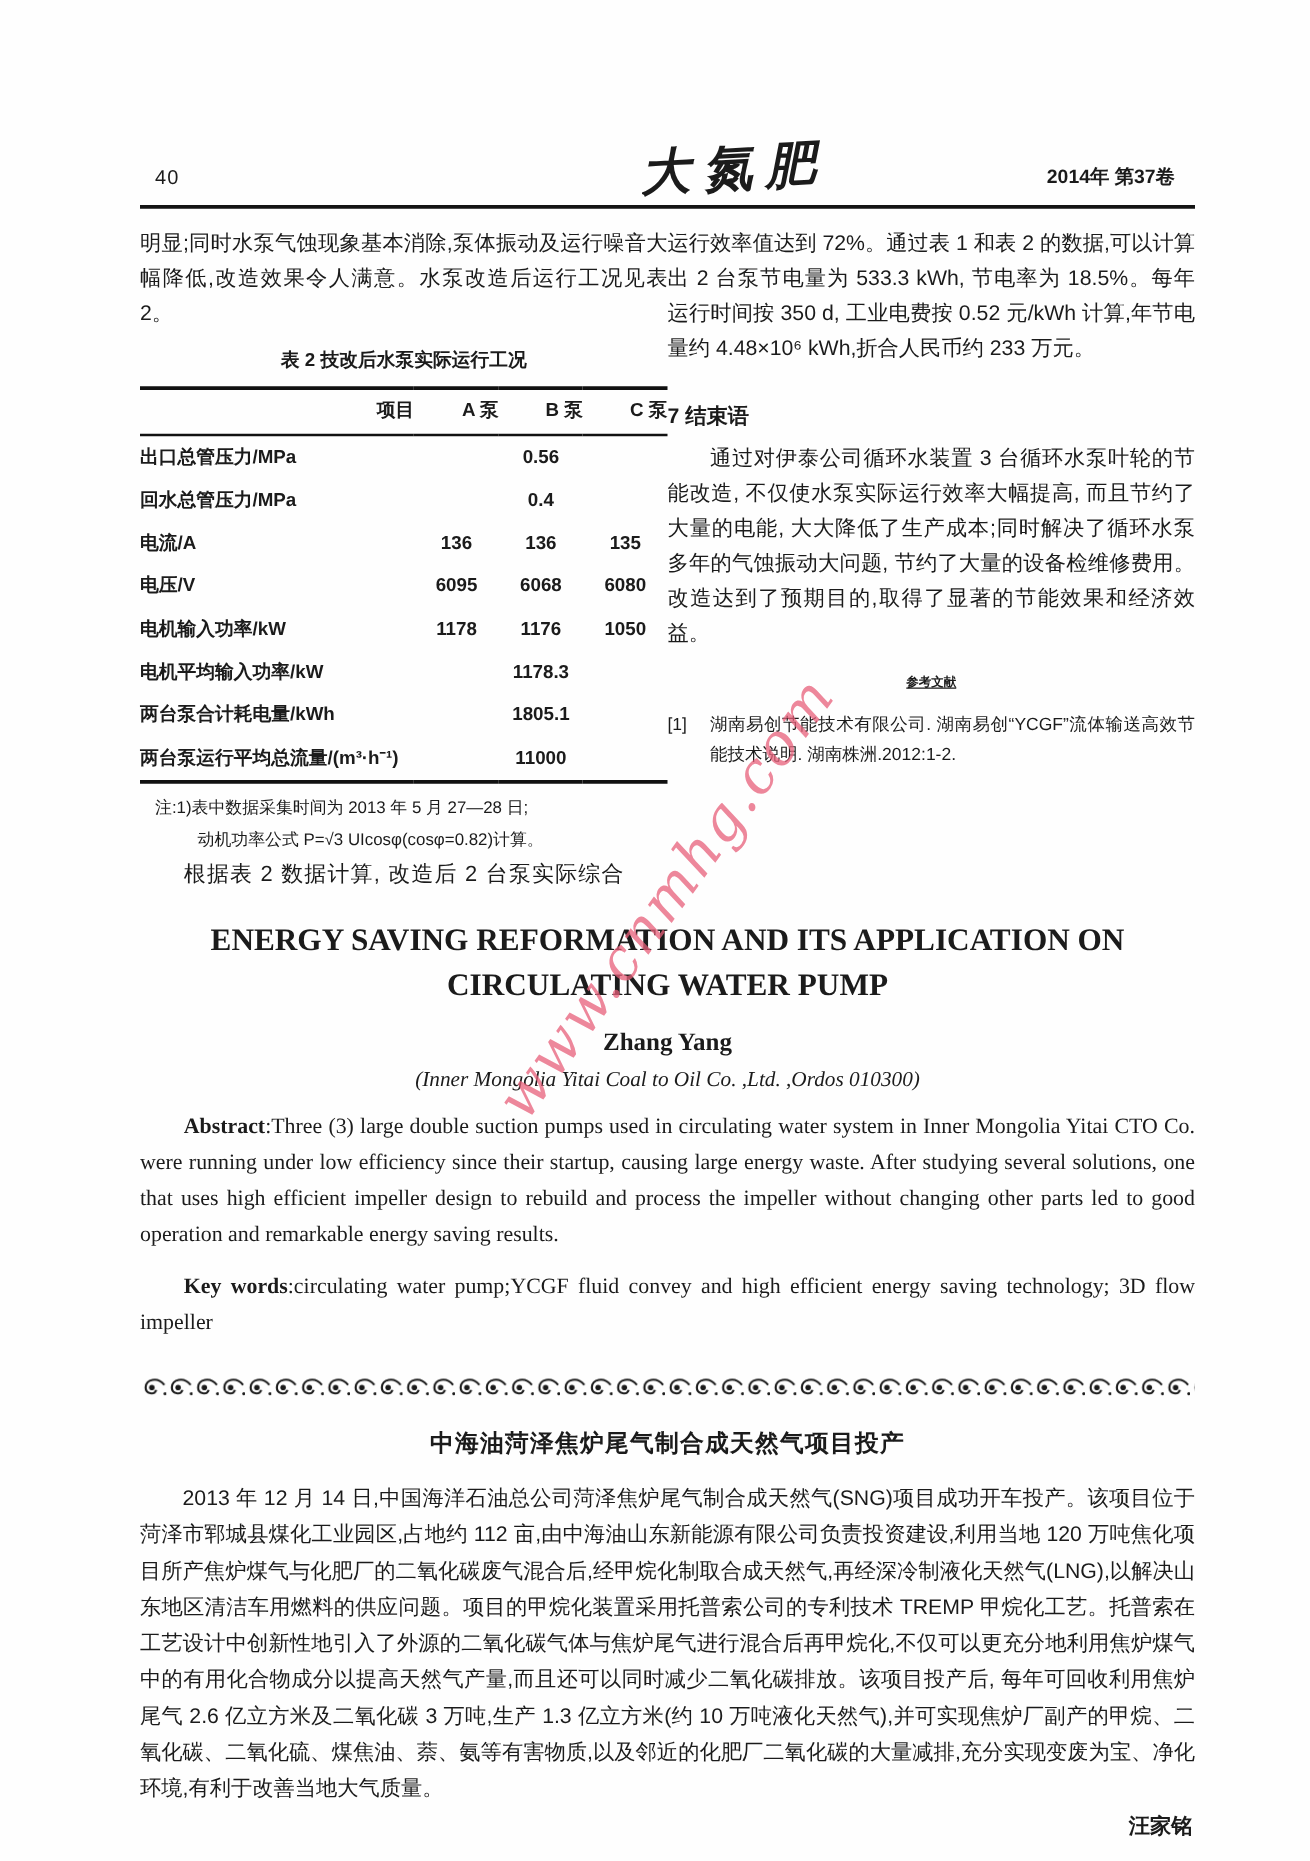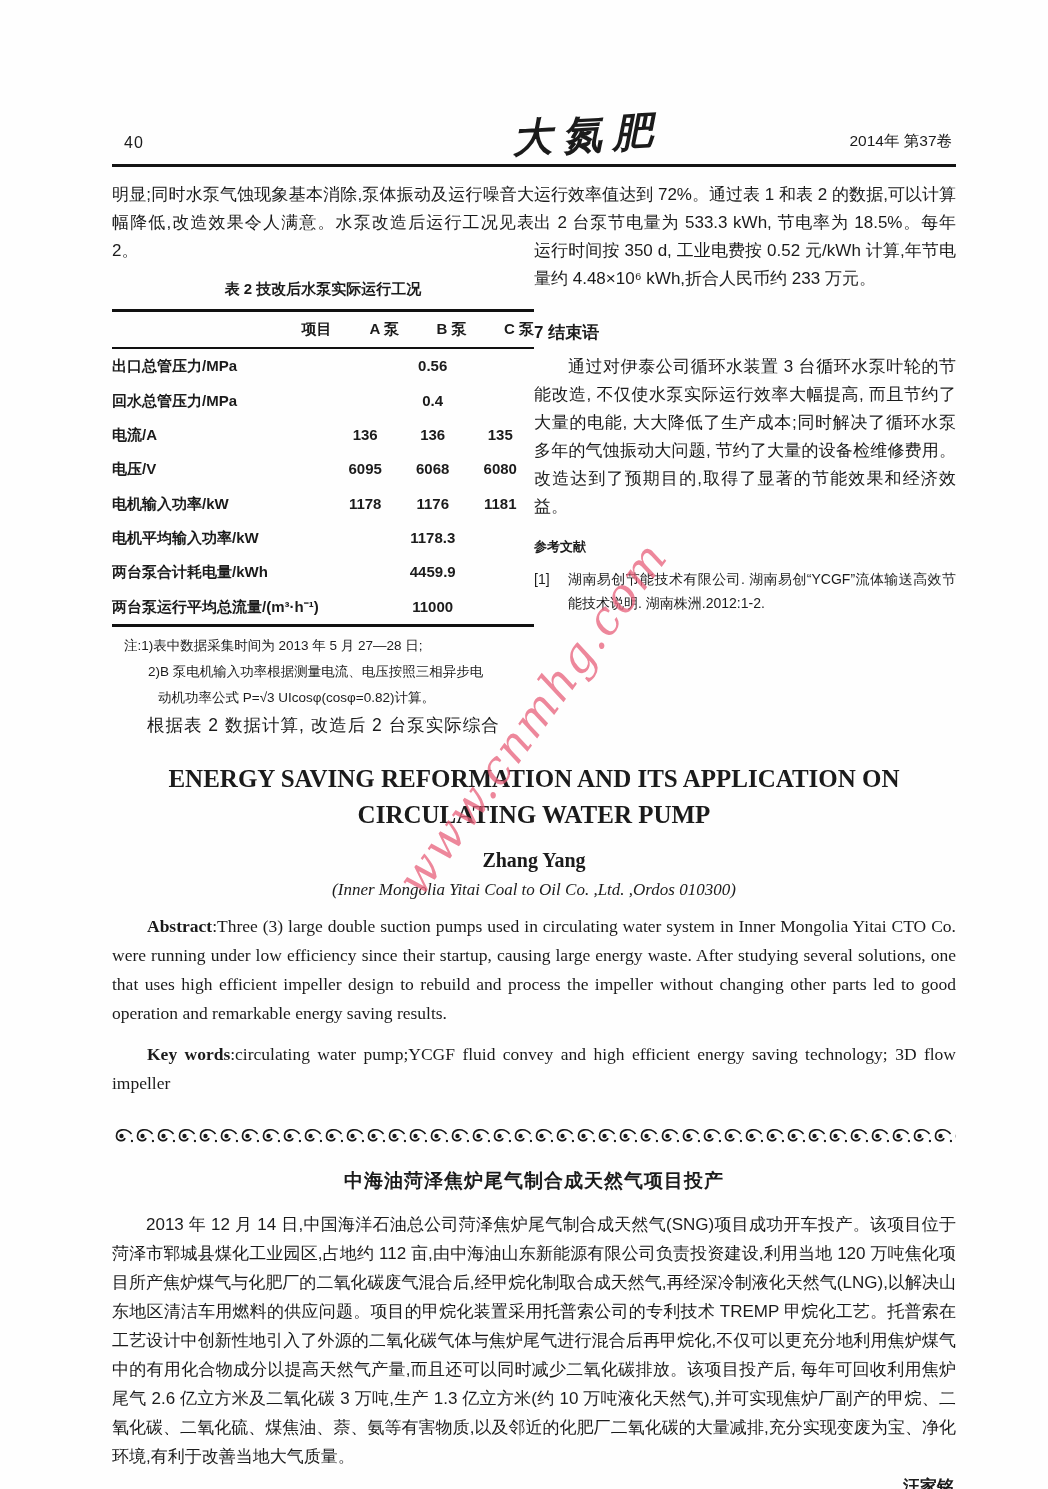--- a/index.html
+++ b/index.html
@@ -9,21 +9,21 @@
     box-sizing:border-box; padding:0 92px 0 112px;
   }
   
   .header { position:relative; height:164px; border-bottom:3px solid #141414; }
   .page-num { position:absolute; left:12px; bottom:12px; font-size:16px; letter-spacing:1px; }
   .journal-logo {
     position:absolute; left:355px; bottom:2px; width:240px; text-align:center;
     font-family:"DejaVu Serif", serif; font-style:italic; font-weight:bold;
     font-size:40px; letter-spacing:10px; transform:rotate(-3deg); white-space:nowrap;
   }
-  .issue-info { position:absolute; right:4px; bottom:12px; font-size:15.5px; }
+  .issue-info { position:absolute; right:16px; bottom:12px; font-size:15.5px;font-weight:bold; }
   
   .columns { display:flex; margin-top:14px; }
   .col { flex:1 1 0; min-width:0; }
   .cn { font-size:17px; line-height:28px; text-align:justify; }
   .cn p { margin:0; }
   .indent { text-indent:2em; }
   
   .tbl-title { text-align:center; font-size:15px; font-weight:bold; margin:10px 0 6px 0; }
   table.data { width:100%; border-collapse:collapse; border-top:3px solid #111; border-bottom:3px solid #111; }
   table.data th { font-size:15px; font-weight:bold; padding:3px 0 4px 0; border-bottom:2px solid #111;text-align:right; }
@@ -33,21 +33,21 @@
   td.val, th.pump { text-align:center; width:16%; }
   td.merged { text-align:center; }
   .notes { font-size:13.5px; line-height:26px; margin-top:6px; font-weight:500; }
   .notes div { white-space:nowrap; }
   .note-1 { padding-left:12px; }
   .note-2 { padding-left:36px; }
   .note-3 { padding-left:46px; }
   .after-table { margin-top:4px; font-size:17.5px; letter-spacing:1px; }
   
   .sec-heading { font-size:17px; font-weight:bold; margin:26px 0 6px 0; }
-  .ref-heading { font-size:13px; font-weight:bold; margin:12px 0 6px 0; }
+  .ref-heading { text-align:center; font-size:10px; font-weight:bold; margin:12px 0 6px 0;text-decoration:underline; }
   .ref-item { display:flex; font-size:14px; line-height:24px; font-weight:500; }
   .ref-index { flex:0 0 34px; }
   .ref-text { flex:1; text-align:justify; }
   
   .eng { margin-top:22px; font-family:"Liberation Serif","DejaVu Serif",serif; }
   .eng-title { text-align:center; font-size:25px; font-weight:bold; line-height:36px; margin:16px; }
   .eng-author { text-align:center; font-size:20px; font-weight:bold; margin:9px 0 0 0; }
   .eng-affil { text-align:center; font-size:17px; font-style:italic; margin:8px 0 0 0; }
   .eng-para { font-size:17.5px; line-height:29px; text-align:justify; margin:12px 0 0 0; }
   .eng-para b { font-weight:bold; }
@@ -109,40 +109,39 @@
         <tr>
           <td class="lbl">电压/V</td>
           <td class="val">6095</td>
           <td class="val">6068</td>
           <td class="val">6080</td>
         </tr>
         <tr>
           <td class="lbl">电机输入功率/kW</td>
           <td class="val">1178</td>
           <td class="val">1176</td>
-          <td class="val">1181</td>
+          <td class="val">1050</td>
         </tr>
         <tr>
           <td class="lbl">电机平均输入功率/kW</td>
           <td class="merged" colspan="3">1178.3</td>
         </tr>
         <tr>
           <td class="lbl">两台泵合计耗电量/kWh</td>
-          <td class="merged" colspan="3">4459.9</td>
+          <td class="merged" colspan="3">1805.1</td>
         </tr>
         <tr>
           <td class="lbl">两台泵运行平均总流量/(m³·h⁻¹)</td>
           <td class="merged" colspan="3">11000</td>
         </tr>
       </tbody>
         </table>
 
       <div class="notes">
         <div class="note-1">注:1)表中数据采集时间为 2013 年 5 月 27—28 日;</div>
-        <div class="note-2">2)B 泵电机输入功率根据测量电流、电压按照三相异步电</div>
         <div class="note-3">动机功率公式 P=√3 UIcosφ(cosφ=0.82)计算。</div>
       </div>
 
       <p class="indent after-table">根据表 2 数据计算, 改造后 2 台泵实际综合</p>
     </div>
 
     <div class="col cn">
       <p>运行效率值达到 72%。通过表 1 和表 2 的数据,可以计算出 2 台泵节电量为 533.3 kWh, 节电率为 18.5%。每年运行时间按 350 d, 工业电费按 0.52 元/kWh 计算,年节电量约 4.48×10⁶ kWh,折合人民币约 233 万元。</p>
 
       <div class="sec-heading">7  结束语</div>

